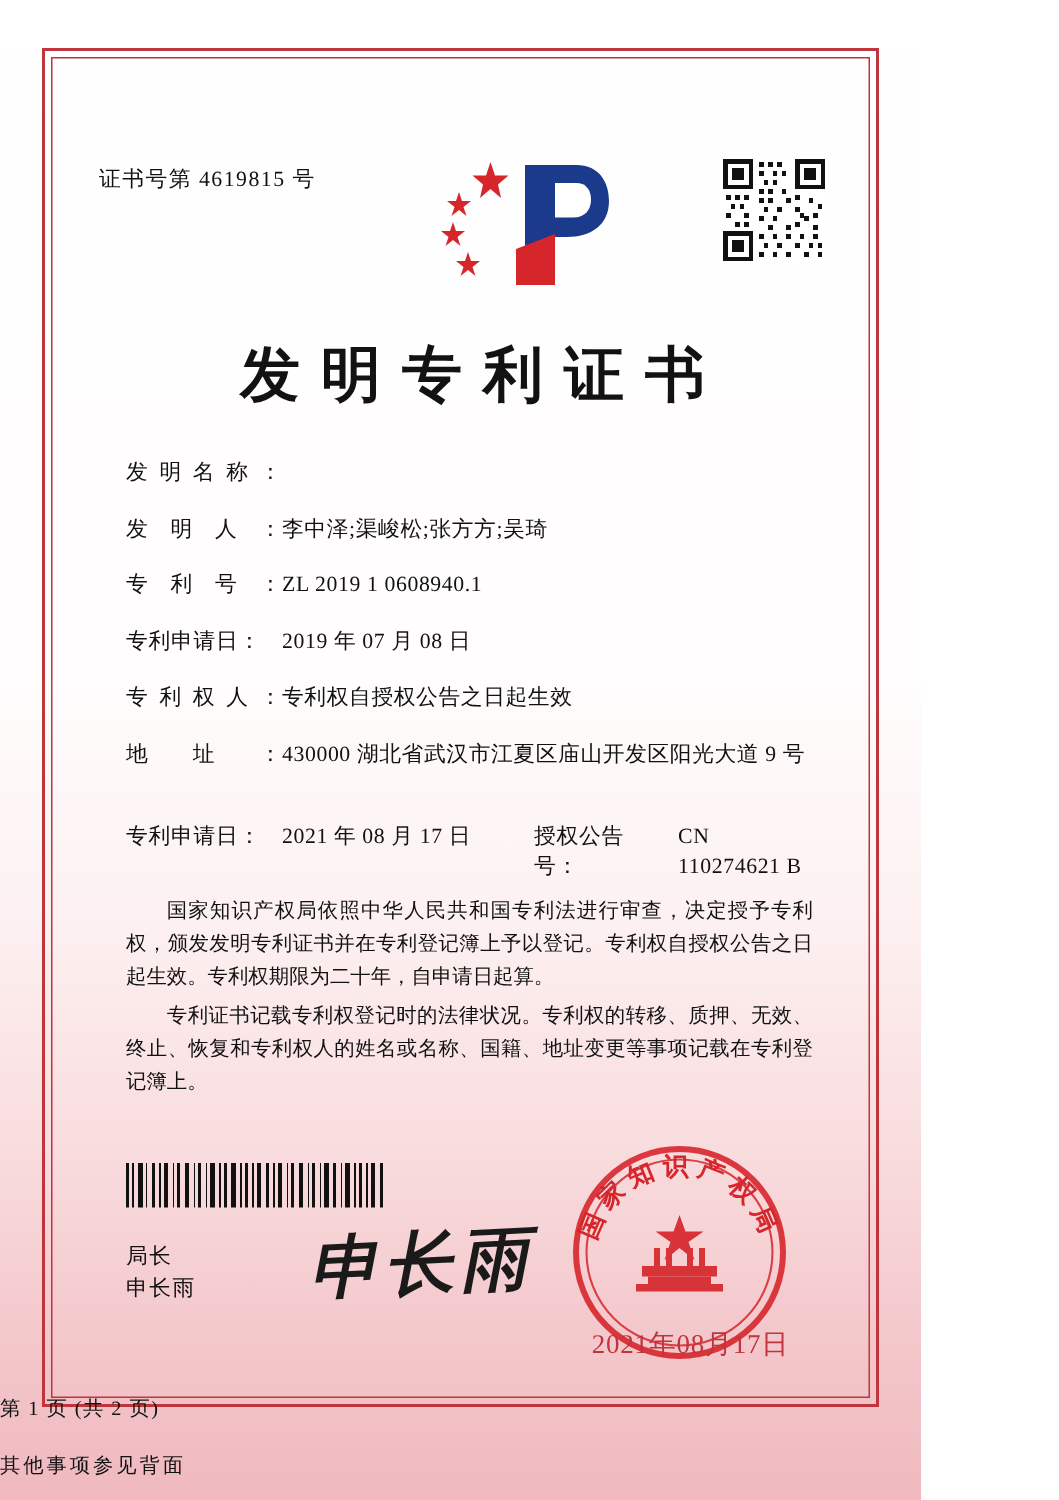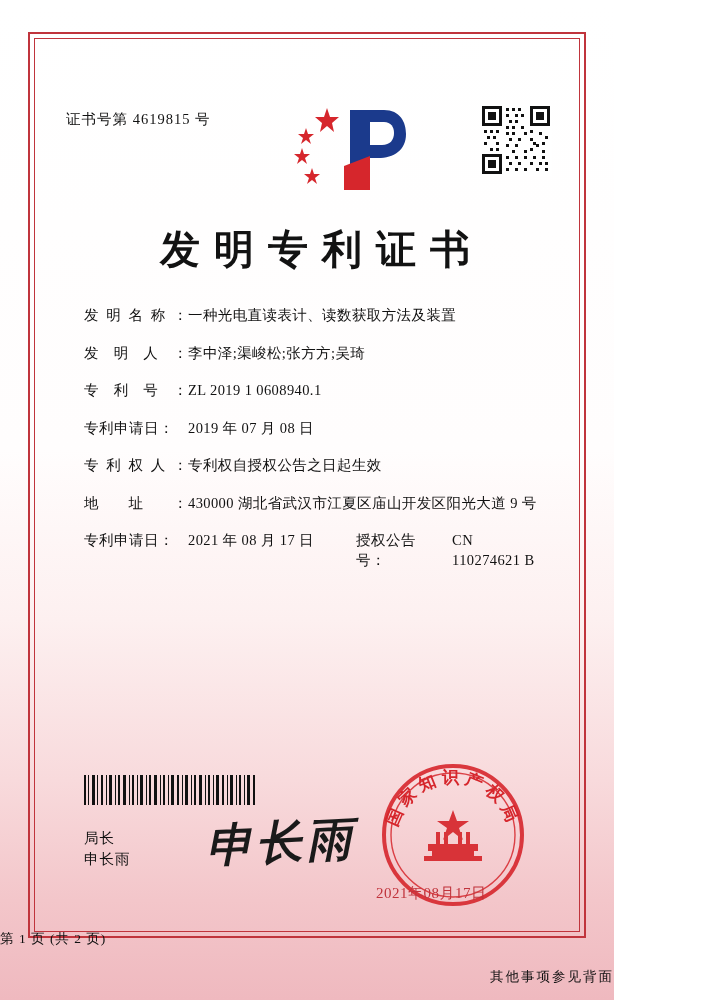--- a/index.html
+++ b/index.html
@@ -132,20 +132,21 @@
   .field-value {
     flex: 1 1 auto;
     color: #111;
     letter-spacing: 0.4px;
   }
   .field-row.two-col .field-value { flex: 0 0 auto; }
   .field-row.two-col .field-label2 {
     margin-left: 42px;
     color: #111;
     letter-spacing: 0.5px;
+    margin-top: 18px;
   }
   .field-row.two-col .field-value2 {
     margin-left: 19px;
     color: #111;
     letter-spacing: 0.4px;
   }
 
   
   .body-text {
     position: absolute;
@@ -200,43 +201,43 @@
     right: 88px;
     top: 762px;
     width: 146px;
     height: 146px;
   }
   .seal-date {
     position: absolute;
     right: 88px;
     top: 884px;
     width: 150px;
-    text-align: left;
-    font-size: 15px;
+    text-align: right;
+    font-size: 18px;
     color: #c0343c;
     letter-spacing: 0.5px;
   }
 
   
   .page-num {
     position: absolute;
     left: 0;
     right: 0;
     top: 930px;
     text-align: left;
     font-size: 13.5px;
     color: #111;
     letter-spacing: 1px;
   }
   .footer-note {
     position: absolute;
     left: 0;
     right: 0;
     top: 968px;
-    text-align: right;
+    text-align: left;
     font-size: 13.5px;
     color: #111;
     letter-spacing: 2px;
   }
 </style>
 </head>
 <body>
 
 <div class="certificate">
 
@@ -339,21 +340,20 @@
   <div class="fields">
 
     <div class="field-row">
       <div class="field-label spread">
         <span>发</span>
         <span>明</span>
         <span>名</span>
         <span>称</span>
         <span>：</span>
       </div>
-      <div class="field-value">一种光电直读表计、读数获取方法及装置</div>
     </div>
 
     <div class="field-row">
       <div class="field-label spread">
         <span>发</span>
         <span>明</span>
         <span>人</span>
         <span>：</span>
       </div>
       <div class="field-value">李中泽;渠峻松;张方方;吴琦</div>
@@ -402,20 +402,24 @@
       </div>
       <div class="field-value">2021 年 08 月 17 日</div>
       <div class="field-label2">
         <span>授权公告号</span><span>：</span>
       </div>
       <div class="field-value2">CN 110274621 B</div>
     </div>
 
   </div>
 
+  <div class="body-text">
+    <p>国家知识产权局依照中华人民共和国专利法进行审查，决定授予专利权，颁发发明专利证书并在专利登记簿上予以登记。专利权自授权公告之日起生效。专利权期限为二十年，自申请日起算。</p>
+    <p>专利证书记载专利权登记时的法律状况。专利权的转移、质押、无效、终止、恢复和专利权人的姓名或名称、国籍、地址变更等事项记载在专利登记簿上。</p>
+  </div>
 
   <div class="barcode">
     <svg width="172" height="30" viewBox="0 0 172 30" shape-rendering="crispEdges">
       <rect width="172" height="30" fill="#ffffff" opacity="0"></rect>
       <g fill="#111111">
         <rect x="0" y="0" width="2" height="30"></rect>
           <rect x="4" y="0" width="1" height="30"></rect>
         <rect x="8" y="0" width="3" height="30"></rect>
           <rect x="13" y="0" width="1" height="30"></rect>
         <rect x="17" y="0" width="2" height="30"></rect>

